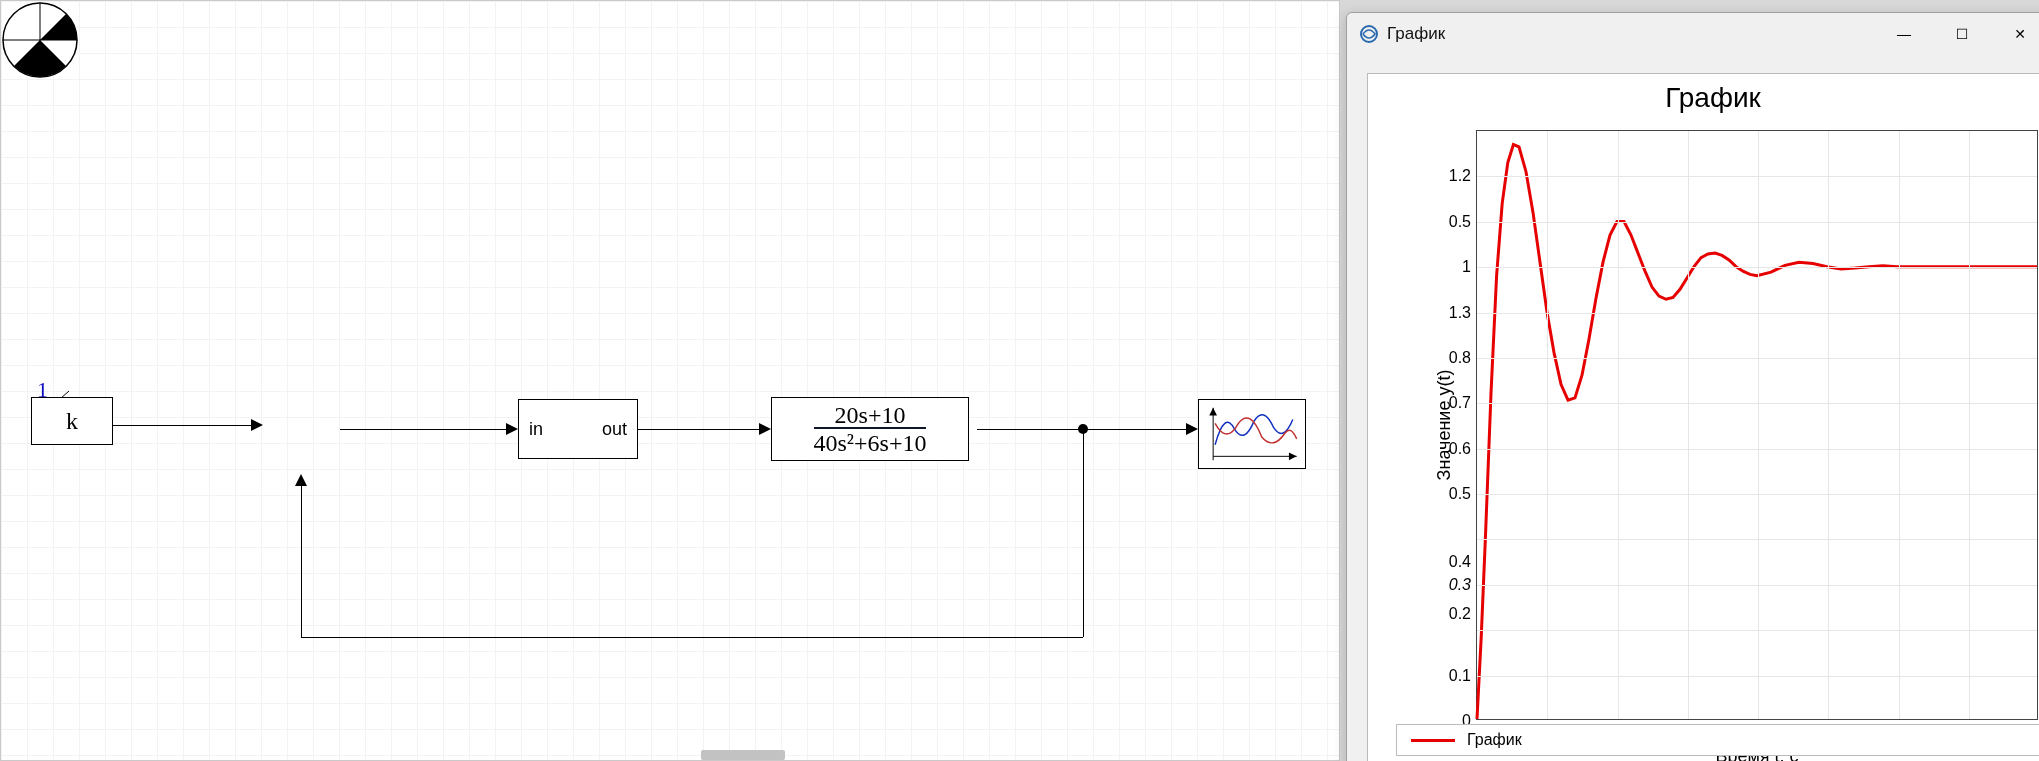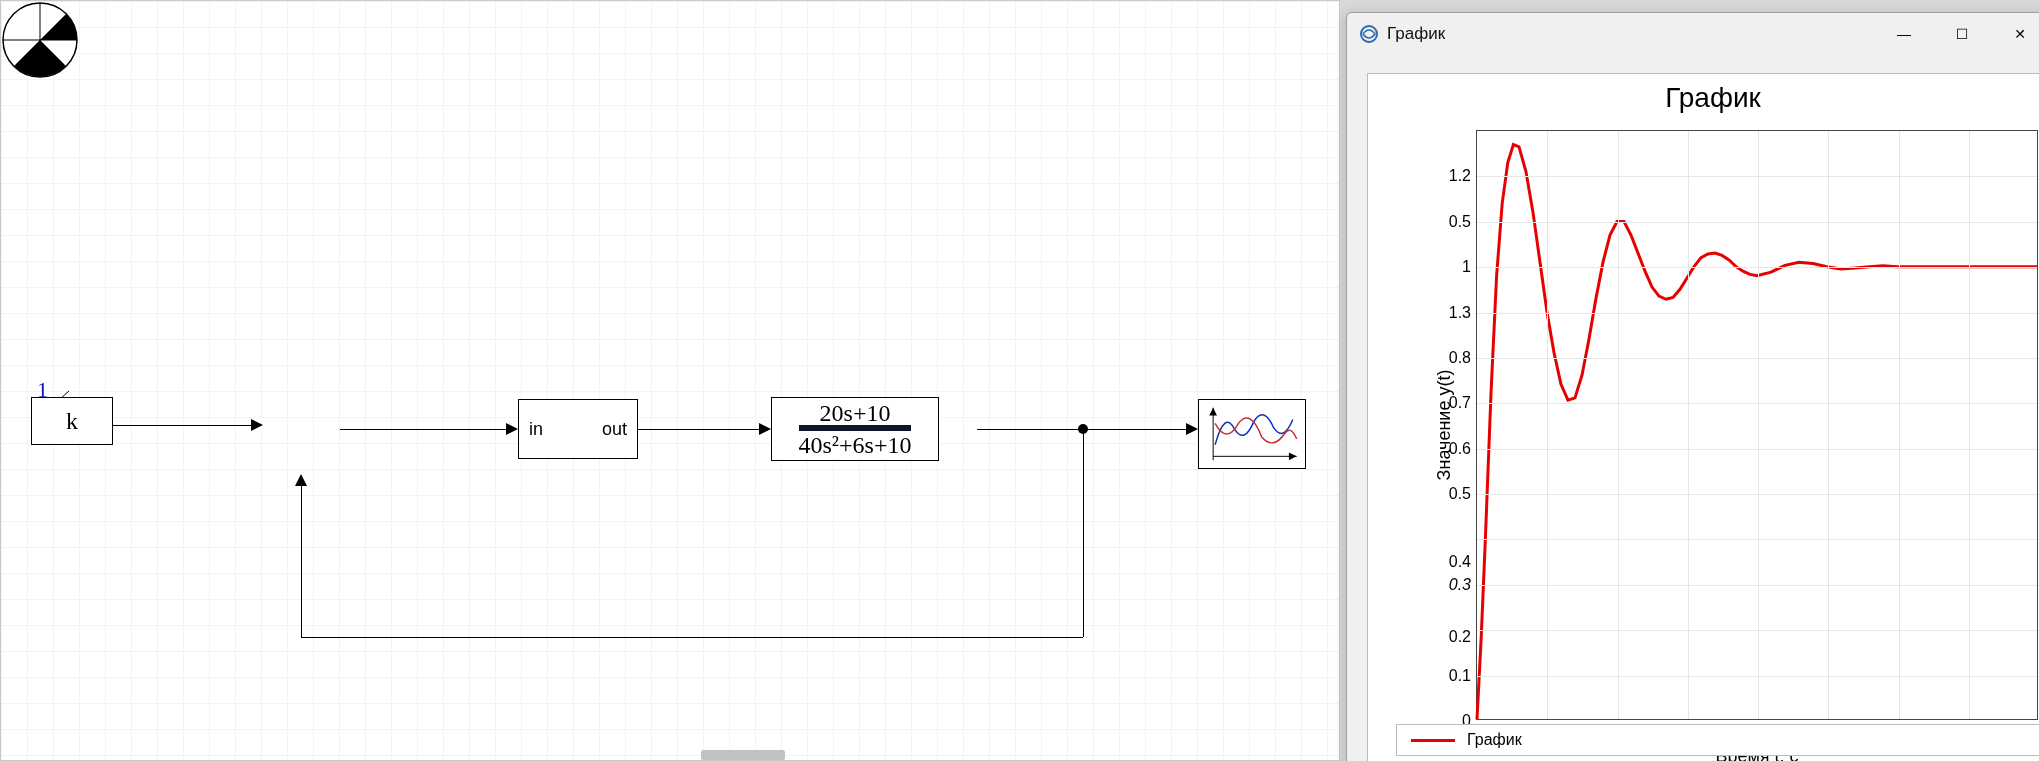--- a/index.html
+++ b/index.html
@@ -26,23 +26,23 @@
   .block {
     position: absolute;
     background: #fff;
     border: 1px solid #000;
   }
   .k-block { left: 30px; top: 396px; width: 82px; height: 48px; display:flex; align-items:center; justify-content:center; font-size:24px; font-family: 'Times New Roman', serif; }
   .k-label-one { position:absolute; left:36px; top:376px; color:#1010c0; font-size:22px; font-family:'Times New Roman', serif; }
   .k-slash { position:absolute; left:50px; top:388px; width:20px; height:20px; }
   .sum-block { left: 261px; top: 395px; width:78px; height:78px; }
   .inout-block { left: 517px; top: 398px; width:120px; height:60px; display:flex; align-items:center; justify-content:space-between; padding:0 10px; font-size:18px; }
-  .tf-block { left: 770px; top: 396px; width:168px; height:64px; display:flex; flex-direction:column; align-items:center; justify-content:center; font-family:'Times New Roman', serif; }
+  .tf-block { left: 770px; top: 396px; width:198px; height:64px; display:flex; flex-direction:column; align-items:center; justify-content:center; font-family:'Times New Roman', serif; }
   .tf-num { font-size:24px; line-height:1; }
-  .tf-den { font-size:24px; line-height:1; border-top:6px solid #0f172a; padding-top:2px;text-align:center; }
+  .tf-den { font-size:24px; line-height:1; border-top:2px solid #0f172a; padding-top:2px;text-align:center; }
   .scope-block { left:1197px; top:398px; width:108px; height:70px; display:flex; align-items:center; justify-content:center; }
   .scope-block svg { width:100%; height:100%; }
 
   .wire { position:absolute; background:#000; }
   .wire-h { height:1px; }
   .wire-v { width:1px; }
   .arrow-right { position:absolute; width:0; height:0; border-top:6px solid transparent; border-bottom:6px solid transparent; border-left:12px solid #000; }
   .arrow-up { position:absolute; width:0; height:0; border-left:6px solid transparent; border-right:6px solid transparent; border-bottom:12px solid #000; }
   .node-dot { position:absolute; width:10px; height:10px; background:#000; border-radius:50%; transform:translate(-5px,-5px); }
 
@@ -182,21 +182,21 @@
         <div class="tick-x" style="left: 351.25px;">25</div>
         <div class="grid-v" style="left: 421.5px;"></div>
         <div class="tick-x" style="left: 421.5px;">30</div>
         <div class="grid-v" style="left: 491.75px;"></div>
         <div class="tick-x" style="left: 491.75px;">35</div>
         <div class="tick-x" style="left: 562px;">40</div>
         <div class="tick-y" style="top: 590px;">0</div>
         <div class="grid-h" style="top: 544.615px;"></div>
         <div class="tick-y" style="top: 544.615px;">0.1</div>
         <div class="grid-h" style="top: 499.231px;"></div>
-        <div class="tick-y" style="top: 506px;">0.2</div>
+        <div class="tick-y" style="top: 483px;">0.2</div>
         <div class="grid-h" style="top: 453.846px;"></div>
         <div class="tick-y" style="top: 453.846px; font-style: italic;">0.3</div>
         <div class="grid-h" style="top: 408.462px;"></div>
         <div class="tick-y" style="top: 408.462px; margin-top: 23px;">0.4</div>
         <div class="grid-h" style="top: 363.077px;"></div>
         <div class="tick-y" style="top: 363.077px;">0.5</div>
         <div class="grid-h" style="top: 317.692px;"></div>
         <div class="tick-y" style="top: 317.692px;">0.6</div>
         <div class="grid-h" style="top: 272.308px;"></div>
         <div class="tick-y" style="top: 272.308px;">0.7</div>

